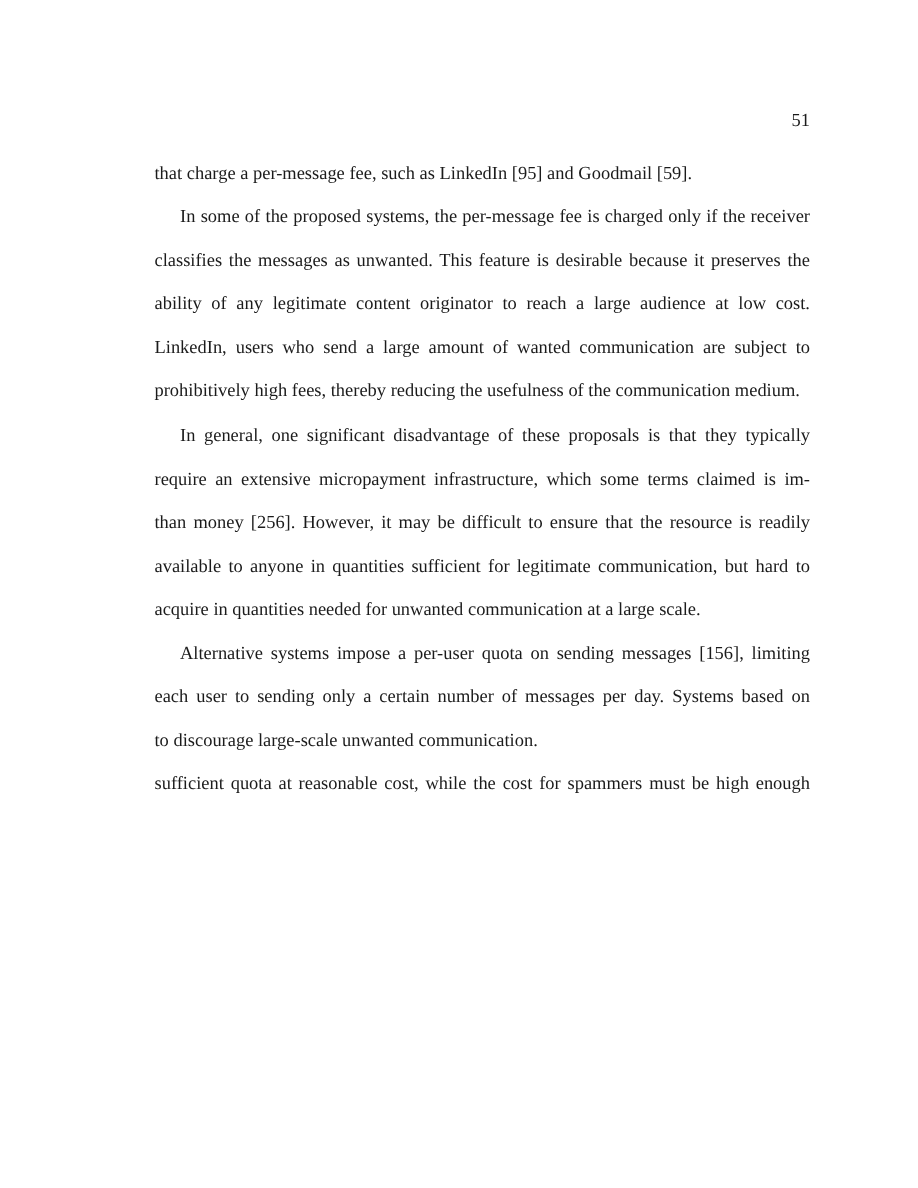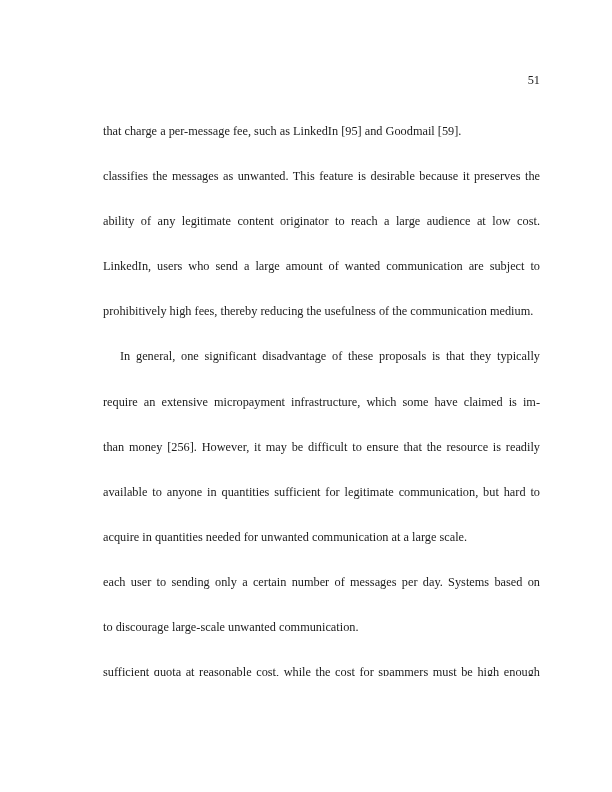--- a/index.html
+++ b/index.html
@@ -30,49 +30,50 @@
     left: 103px;
     top: 101px;
     width: 437px;
     font-size: 12.3px;
   }
   .line {
     line-height: 29.1px;
     text-align: justify;
     text-align-last: justify;
     white-space: normal;
-    margin-top: 16px;
   }
   .line.par-end {
     text-align-last: left;
   }
   .line.indent {
     text-indent: 17px;
   }
 </style>
 </head>
 <body>
 
 <div class="page">
 
   <div class="page-number">51</div>
 
   <div class="content">
 
     <div class="line par-end">that charge a per-message fee, such as LinkedIn [95] and Goodmail [59].</div>
 
+    <div class="line indent">In some of the proposed systems, the per-message fee is charged only if the receiver</div>
     <div class="line">classifies the messages as unwanted. This feature is desirable because it preserves the</div>
     <div class="line">ability of any legitimate content originator to reach a large audience at low cost.</div>
     <div class="line">LinkedIn, users who send a large amount of wanted communication are subject to</div>
     <div class="line par-end">prohibitively high fees, thereby reducing the usefulness of the communication medium.</div>
 
     <div class="line indent">In general, one significant disadvantage of these proposals is that they typically</div>
-    <div class="line">require an extensive micropayment infrastructure, which some have claimed is im-</div>
+    <div class="line">require an extensive micropayment infrastructure, which some terms claimed is im-</div>
     <div class="line">than money [256]. However, it may be difficult to ensure that the resource is readily</div>
     <div class="line">available to anyone in quantities sufficient for legitimate communication, but hard to</div>
     <div class="line par-end">acquire in quantities needed for unwanted communication at a large scale.</div>
 
+    <div class="line indent">Alternative systems impose a per-user quota on sending messages [156], limiting</div>
     <div class="line">each user to sending only a certain number of messages per day. Systems based on</div>
     <div class="line par-end">to discourage large-scale unwanted communication.</div>
     <div class="line">sufficient quota at reasonable cost, while the cost for spammers must be high enough</div>
 
   </div>
 </div>
 
 </body></html>

